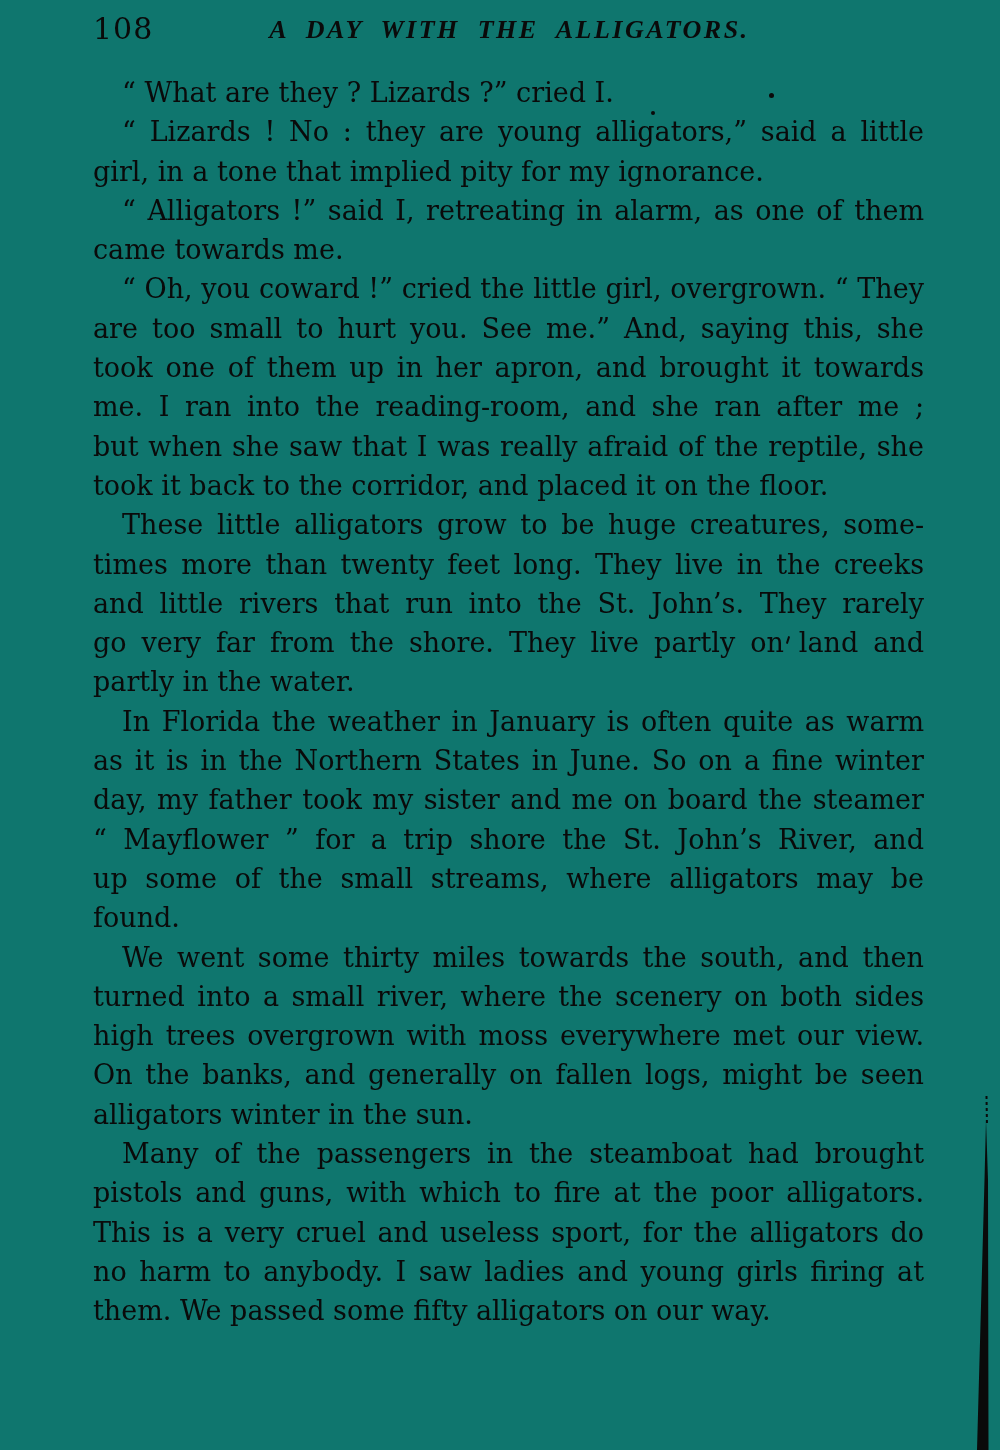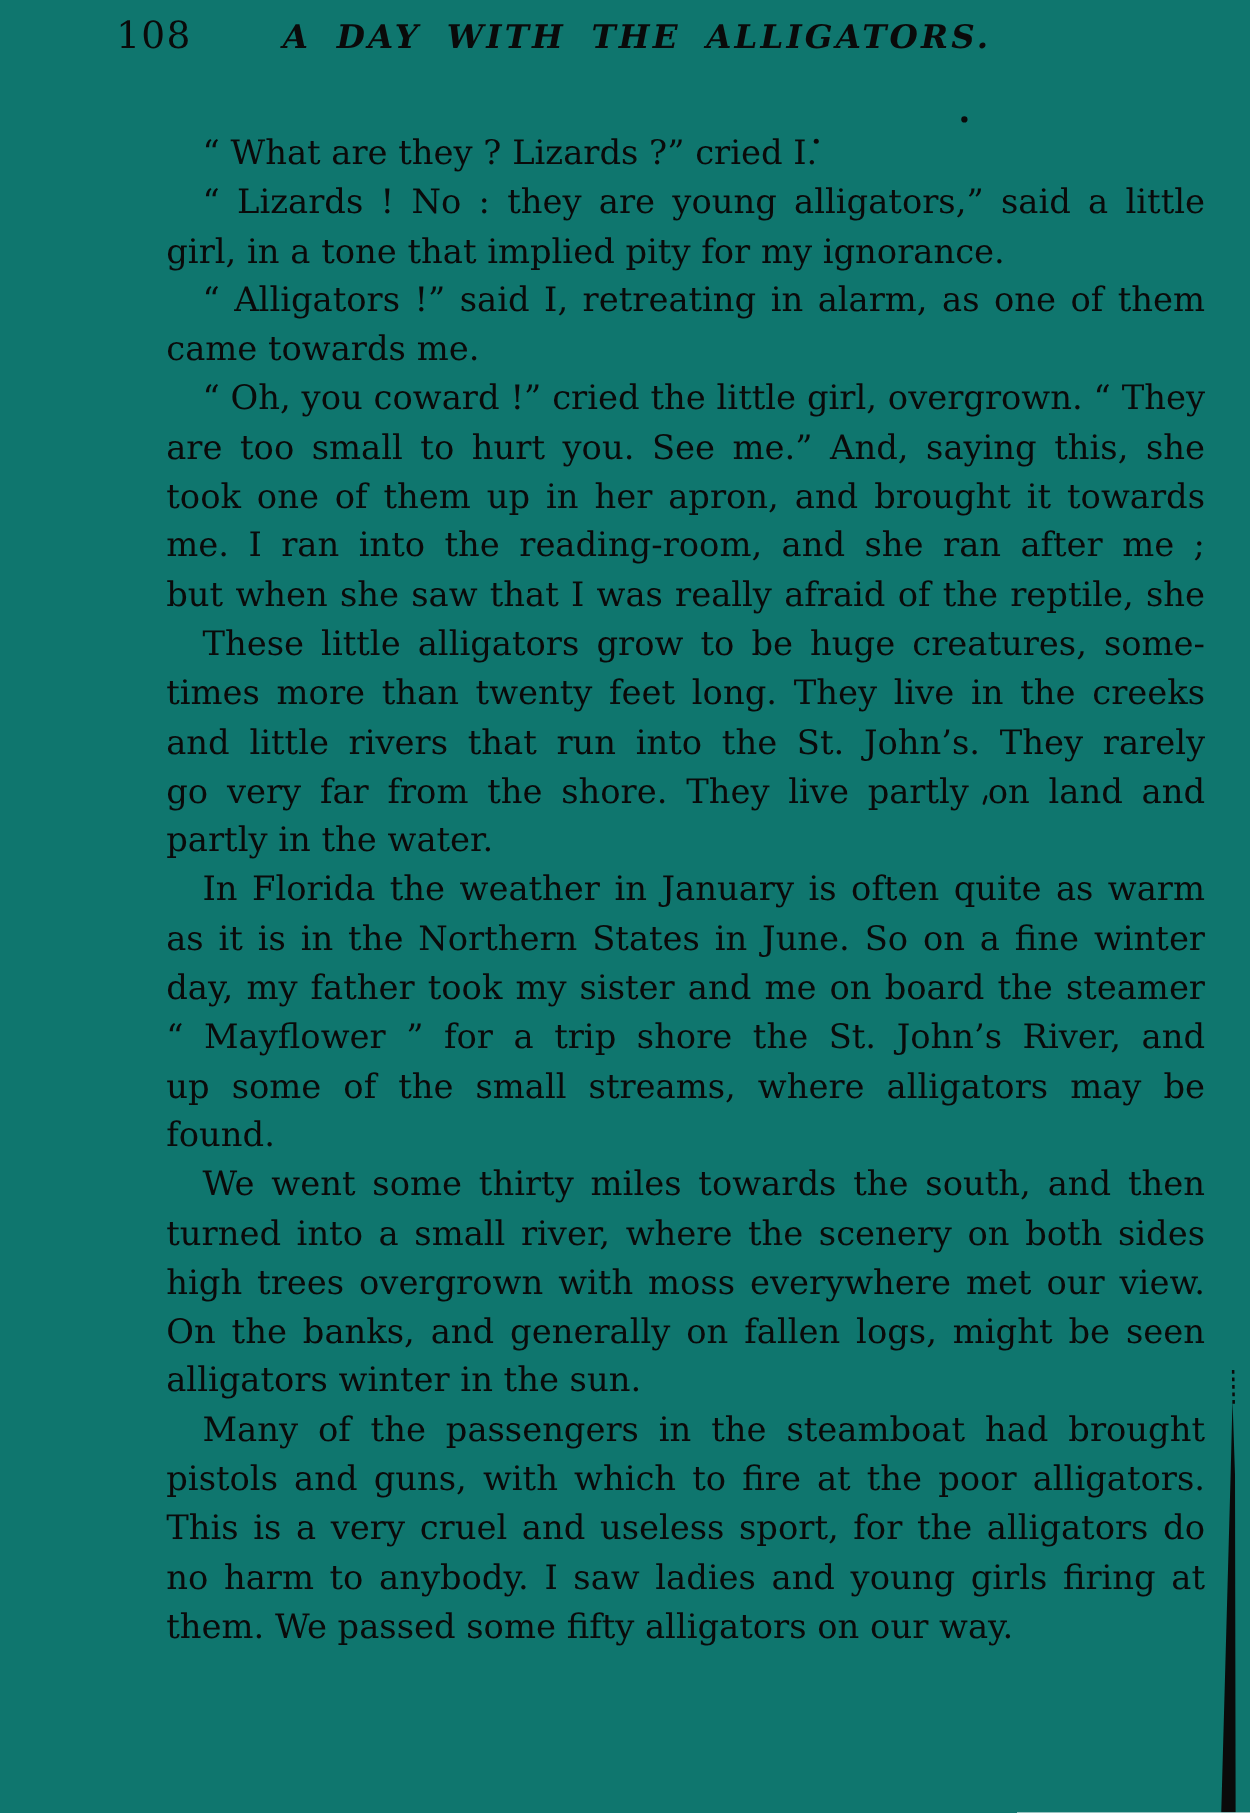--- a/index.html
+++ b/index.html
@@ -32,27 +32,27 @@
     left: 2px;
     right: 0;
     top: 2px;
     text-align: center;
     font-size: 26px;
     line-height: 30px;
     font-style: italic;
     font-weight: bold;
     letter-spacing: 2.5px;
     word-spacing: 9px;
+    font-family: Liberation Serif, serif;
   }
   .bodytext {
     position: absolute;
     left: 93px;
-    top: 103px;
+    top: 73px;
     width: 831px;
-    margin-left: 40px;
   }
   .line {
     font-size: 27px;
     line-height: 39.3px;
     height: 39.3px;
     text-align: justify;
     text-align-last: justify;
     overflow: hidden;
   }
   .line.ind { text-indent: 29px; }
@@ -95,20 +95,21 @@
     <div class="line ind last">“ What are they ?  Lizards ?” cried I.</div>
     <div class="line ind">“ Lizards !  No : they are young alligators,” said a little</div>
     <div class="line last">girl, in a tone that implied pity for my ignorance.</div>
     <div class="line ind">“ Alligators !” said I, retreating in alarm, as one of them</div>
     <div class="line last">came towards me.</div>
     <div class="line ind">“ Oh, you coward !” cried the little girl, overgrown.  “ They</div>
     <div class="line">are too small to hurt you.  See me.”  And, saying this, she</div>
     <div class="line">took one of them up in her apron, and brought it towards</div>
     <div class="line">me.  I ran into the reading-room, and she ran after me ;</div>
     <div class="line">but when she saw that I was really afraid of the reptile, she</div>
+    <div class="line last">took it back to the corridor, and placed it on the floor.</div>
     <div class="line ind">These little alligators grow to be huge creatures, some-</div>
     <div class="line">times more than twenty feet long.  They live in the creeks</div>
     <div class="line">and little rivers that run into the St. John’s.  They rarely</div>
     <div class="line">go very far from the shore.  They live partly on land and</div>
     <div class="line last">partly in the water.</div>
     <div class="line ind">In Florida the weather in January is often quite as warm</div>
     <div class="line">as it is in the Northern States in June.  So on a fine winter</div>
     <div class="line">day, my father took my sister and me on board the steamer</div>
     <div class="line">“ Mayflower ” for a trip shore the St. John’s River, and</div>
     <div class="line">up some of the small streams, where alligators may be</div>

